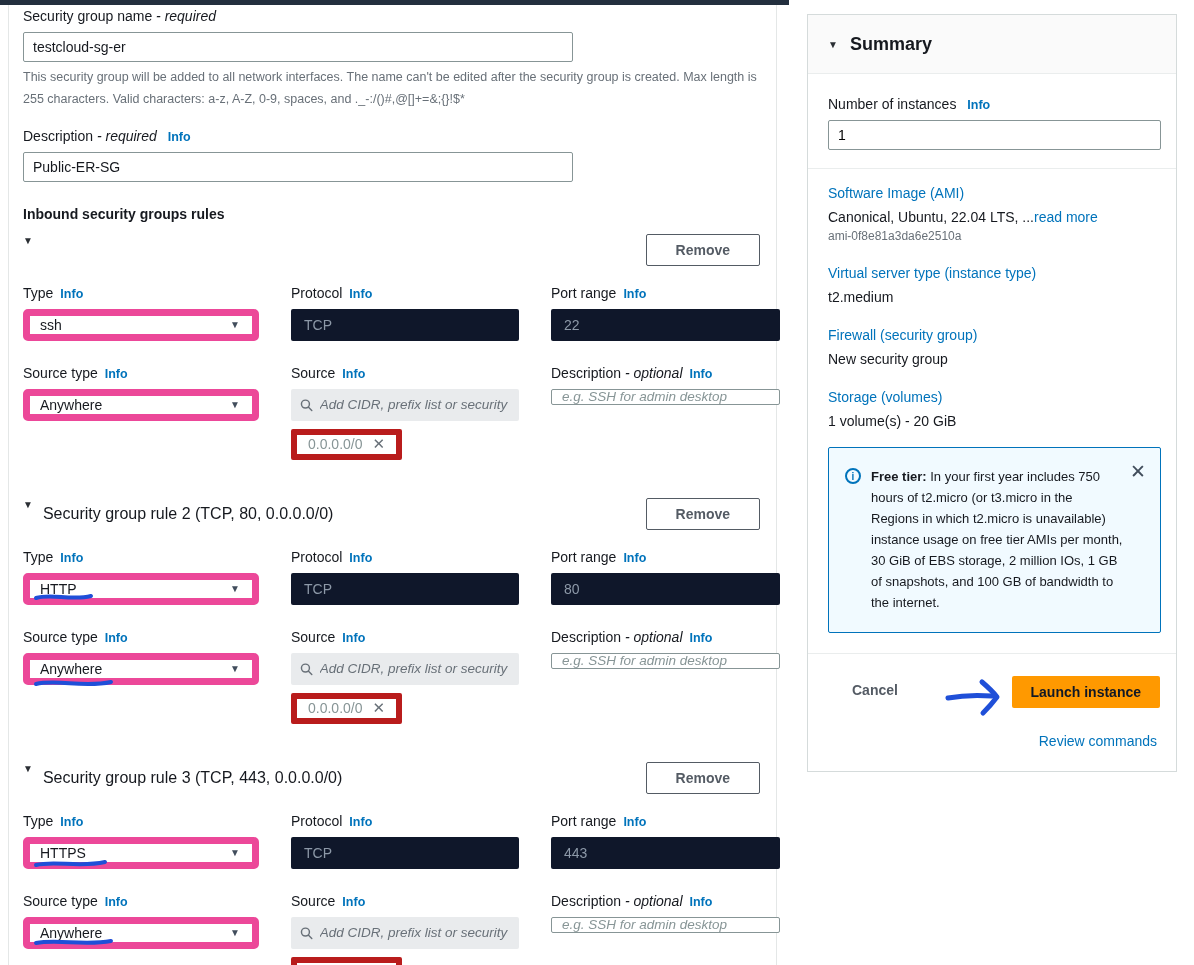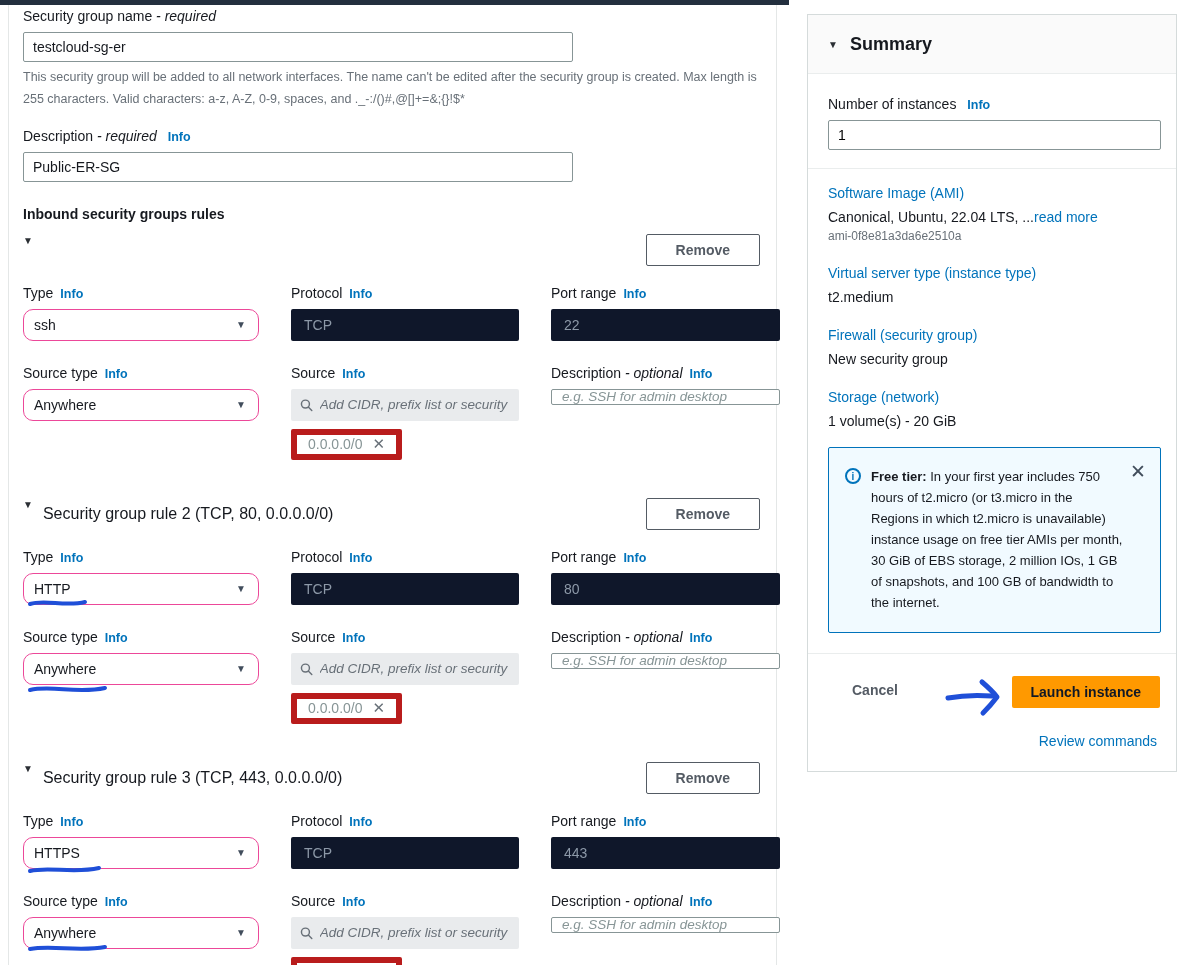--- a/index.html
+++ b/index.html
@@ -23,21 +23,21 @@
   .rule:first-of-type { margin-top:12px; }
   .rule-header { display:flex; align-items:center; }
   .caret { font-size:10px; color:#2a2e33; margin-right:10px; align-self:flex-start; line-height:1; padding-top:2px; }
   .rule-title { font-size:16px; font-weight:400; color:#16191f; }
   .remove-btn { margin-left:auto; background:#fff; border:1px solid #545b64; color:#545b64;
     font-weight:700; font-size:14px; height:32px; padding:0 29px; border-radius:2px;
     font-family:inherit; cursor:pointer; margin-right:1px; }
   .grid { display:grid; grid-template-columns:236px 228px 229px; column-gap:32px; margin-top:19px; }
   .grid .cell { position:relative; }
   .field-box { margin-top:8px; height:32px; display:flex; align-items:center; position:relative; }
-  .select { border:1px solid #ec4899; border-radius:10px; background:#fff; padding:8px 10px; cursor:pointer; }
+  .select { border:7px solid #ec4899; border-radius:5px; background:#fff; padding:8px 10px; cursor:pointer; }
   .select .dd-caret { position:absolute; right:12px; font-size:10px; color:#414d5c; }
   .disabled-field { background:#0f172a; border-radius:2px; color:#8d99a8; padding:0 13px; }
   .search-field { background:#e9ebed; border-radius:2px; padding:0 9px; }
   .search-field input { background:transparent; border:none; outline:none; font-style:italic;
     font-size:13.5px; color:#737373; width:100%; margin-left:7px; font-family:inherit; }
   .search-field input::placeholder { color:#687078; font-style:italic; }
   .desc-input { height:16px; width:100%; border:1px solid #879596; border-radius:2px; margin-top:8px;
     padding:0 10px; font-size:13.5px; font-family:inherit; }
   .desc-input::placeholder { color:#879596; font-style:italic; }
   .chip { display:inline-flex; align-items:center; margin-top:8px; height:31px; padding:0 11px;
@@ -295,21 +295,21 @@
         </div>
         <div class="sum-section">
           <div class="sum-link">Virtual server type (instance type)</div>
           <div class="sum-value">t2.medium</div>
         </div>
         <div class="sum-section">
           <div class="sum-link">Firewall (security group)</div>
           <div class="sum-value">New security group</div>
         </div>
         <div class="sum-section">
-          <div class="sum-link">Storage (network)</div>
+          <div class="sum-link">Storage (volumes)</div>
           <div class="sum-value">1 volume(s) - 20 GiB</div>
         </div>
 
         <div class="free-tier">
           <span class="info-icon">i</span>
           <div class="free-text"><b>Free tier:</b><span> In your first year includes 750 hours of t2.micro (or t3.micro in the Regions in which t2.micro is unavailable) instance usage on free tier AMIs per month, 30 GiB of EBS storage, 2 million IOs, 1 GB of snapshots, and 100 GB of bandwidth to the internet.</span></div>
           <span class="ft-close">✕</span>
         </div>
       </div>
 

